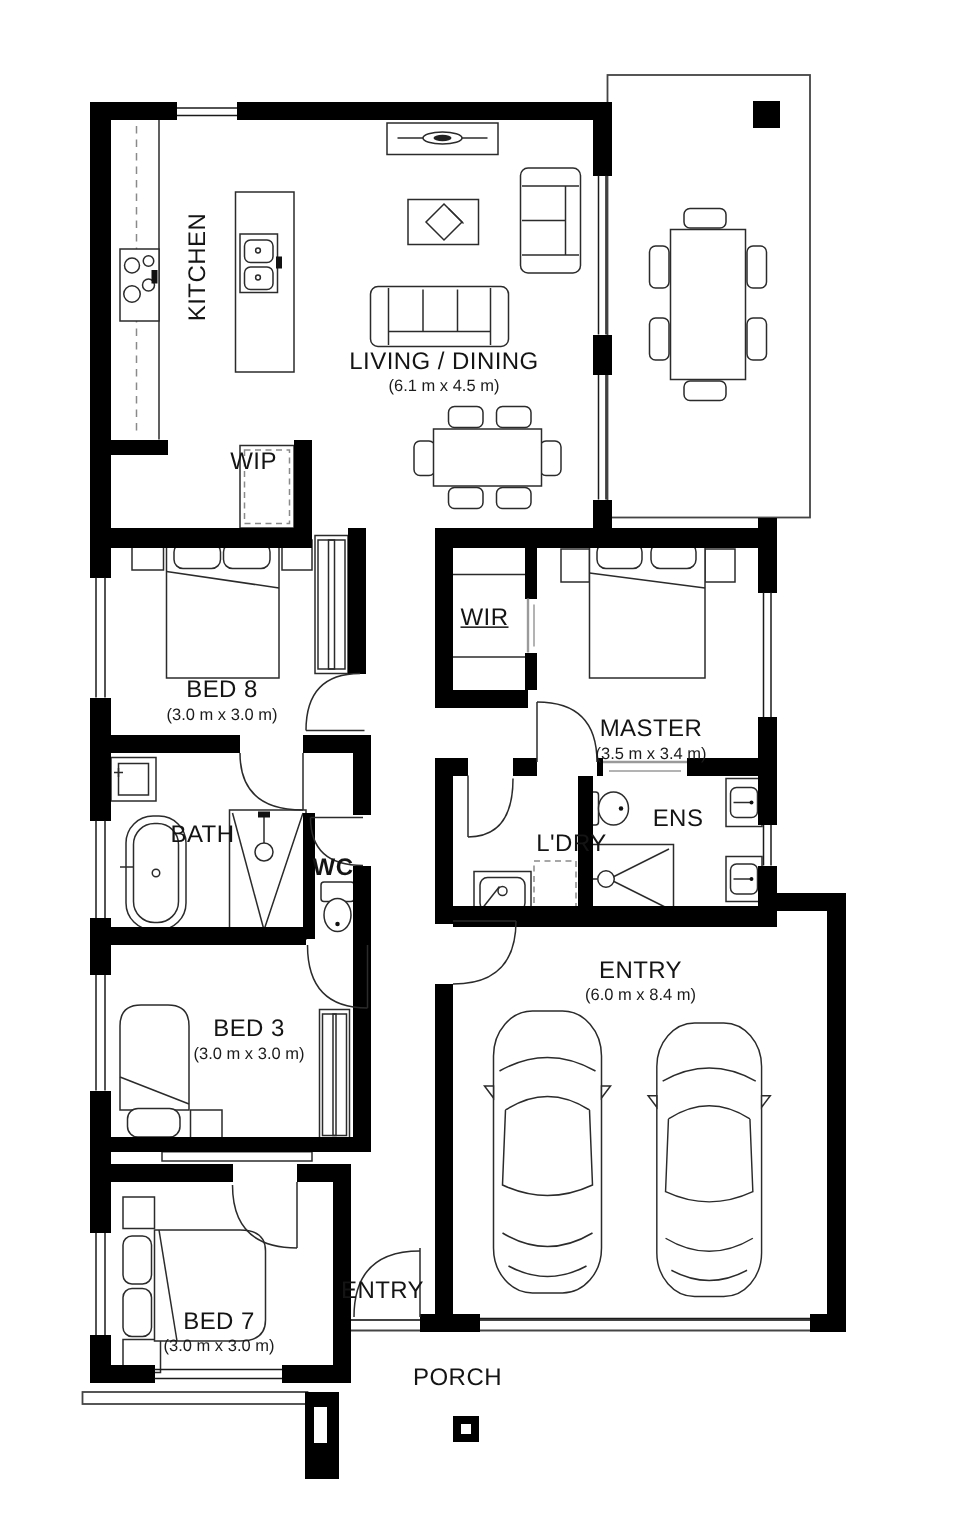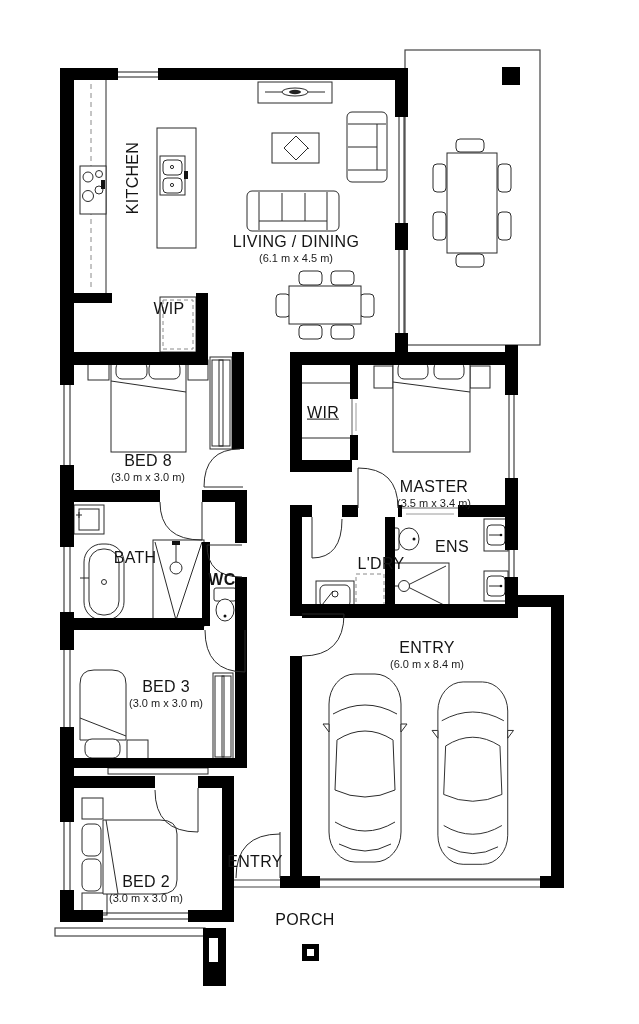--- a/index.html
+++ b/index.html
@@ -442,20 +442,20 @@
   <div class="dims">(6.0 m x 8.4 m)</div>
 </div>
 <div class="lbl pos-bed3">
   <div>BED 3</div>
   <div class="dims">(3.0 m x 3.0 m)</div>
 </div>
 <div class="lbl pos-entry">
   <div>ENTRY</div>
 </div>
 <div class="lbl pos-bed2">
-  <div>BED 2</div>
+  <div>BED 7</div>
   <div class="dims">(3.0 m x 3.0 m)</div>
 </div>
 <div class="lbl pos-porch">
   <div>PORCH</div>
 </div>
 
 </div>
 
 </body></html>

